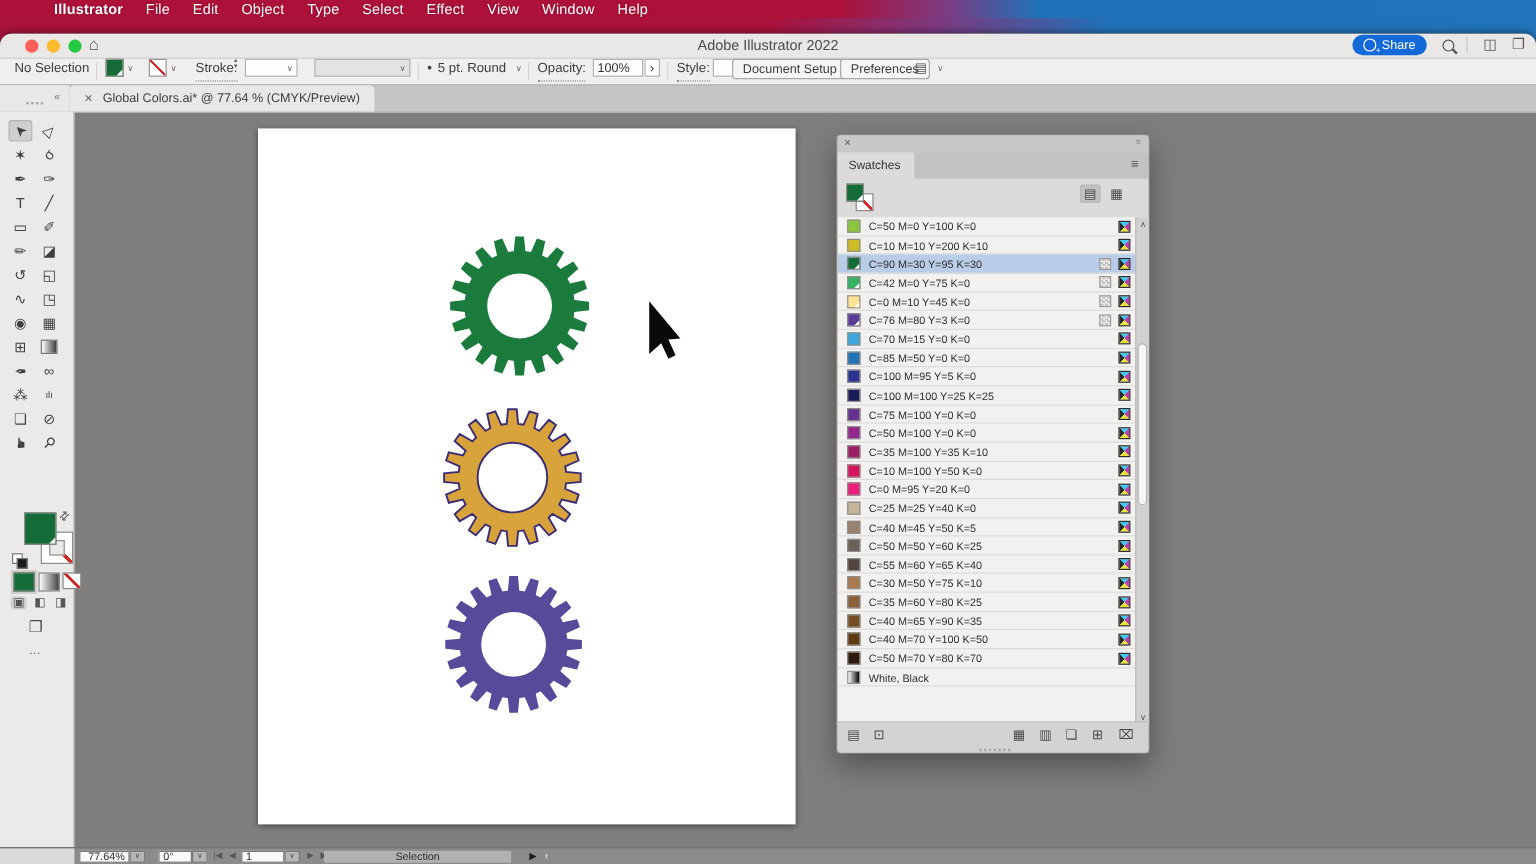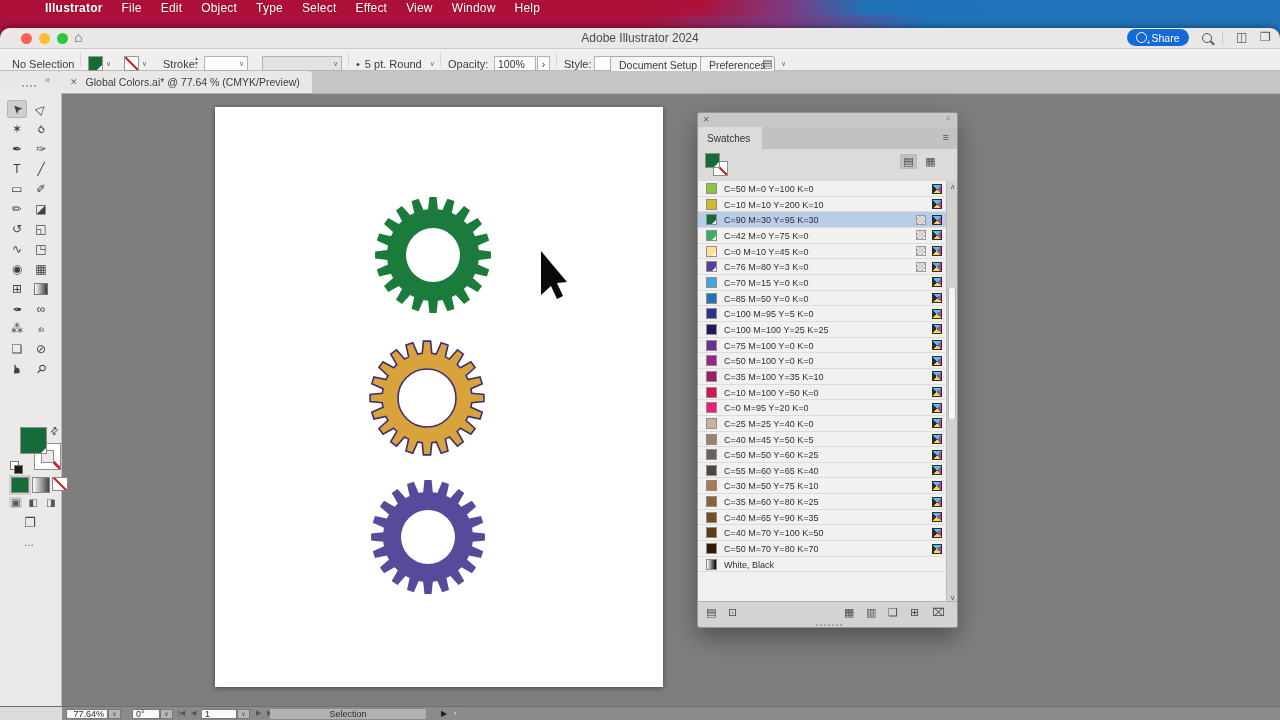--- a/index.html
+++ b/index.html
@@ -22,21 +22,21 @@
   #home{position:absolute;left:74px;top:1px;font-size:14px;color:#555;}
   #share{position:absolute;left:1127px;top:1px;width:62px;height:17px;border-radius:9px;background:#1369d8;
     color:#fff;font-size:10.5px;display:flex;align-items:center;justify-content:center;gap:4px;}
   #share .pico{width:9px;height:9px;border:1.2px solid #fff;border-radius:50%;position:relative;}
   #share .pico:after{content:"+";position:absolute;right:-4px;bottom:-4px;font-size:7px;}
   .mag{position:absolute;width:8px;height:8px;border:1.5px solid #555;border-radius:50%;}
   .mag:after{content:"";position:absolute;left:7px;top:8px;width:5px;height:1.5px;background:#555;transform:rotate(45deg);}
   .tbico{position:absolute;top:2px;font-size:12px;color:#555;}
   
   #optbar{position:absolute;left:0;top:21px;width:1280px;height:21px;background:#f0efee;border-bottom:1px solid #bdbcbb;font-size:11px;color:#3c3c3c;}
-  .ob{position:absolute;top:7px;height:15px;display:flex;align-items:center;}
+  .ob{position:absolute;top:0;height:15px;display:flex;align-items:center;}
   .chip{width:15px;height:15px;border:1px solid #9a9998;box-sizing:border-box;position:relative;}
   .glob:after{content:"";position:absolute;right:0;bottom:0;width:0;height:0;border-left:5px solid transparent;border-bottom:5px solid #fff;}
   .nonechip{background:linear-gradient(45deg,#fff 44%,#d22a2a 44%,#d22a2a 56%,#fff 56%);}
   .cv{font-size:7px;color:#666;margin-left:3px;}
   .ulbl{border-bottom:1px dotted #8a8a8a;padding-bottom:3px;}
   .fieldw{background:#fdfdfd;border:1px solid #b3b2b1;height:15px;box-sizing:border-box;display:flex;align-items:center;padding:0 3px;font-size:10.5px;color:#333;}
   .btn{background:#f6f5f4;border:1px solid #a9a8a7;border-radius:3px;height:17px;box-sizing:border-box;display:flex;align-items:center;padding:0 8px;font-size:10.5px;color:#3c3c3c;}
   .vsep{position:absolute;top:3px;width:1px;height:15px;background:#d7d6d5;}
   
   #tabbar{position:absolute;left:0;top:43px;width:1280px;height:22px;background:#c6c5c4;border-bottom:1px solid #b0afae;}
@@ -93,21 +93,21 @@
   <span id="menu-items"><span class="mi bold">Illustrator</span><span class="mi">File</span><span class="mi">Edit</span><span class="mi">Object</span><span class="mi">Type</span><span class="mi">Select</span><span class="mi">Effect</span><span class="mi">View</span><span class="mi">Window</span><span class="mi">Help</span></span>
 </div>
 
 <div id="win">
 
   <div id="titlebar">
     <span class="tl" style="left:21px;background:#ff5f57;"></span>
     <span class="tl" style="left:39px;background:#febc2e;"></span>
     <span class="tl" style="left:57px;background:#28c840;"></span>
     <span id="home">⌂</span>
-    <div id="title">Adobe Illustrator 2024</div>
+    <div id="title">Adobe Illustrator 2022</div>
     <div id="share">
       <span class="pico"></span>
       <span>Share</span>
     </div>
     <span class="mag" style="left:1202px;top:5px;"></span>
     <span style="position:absolute;left:1222px;top:3px;width:1px;height:13px;background:#c6c5c4;"></span>
     <span class="tbico" style="left:1236px;">◫</span>
     <span class="tbico" style="left:1260px;">❐</span>
   </div>
 

